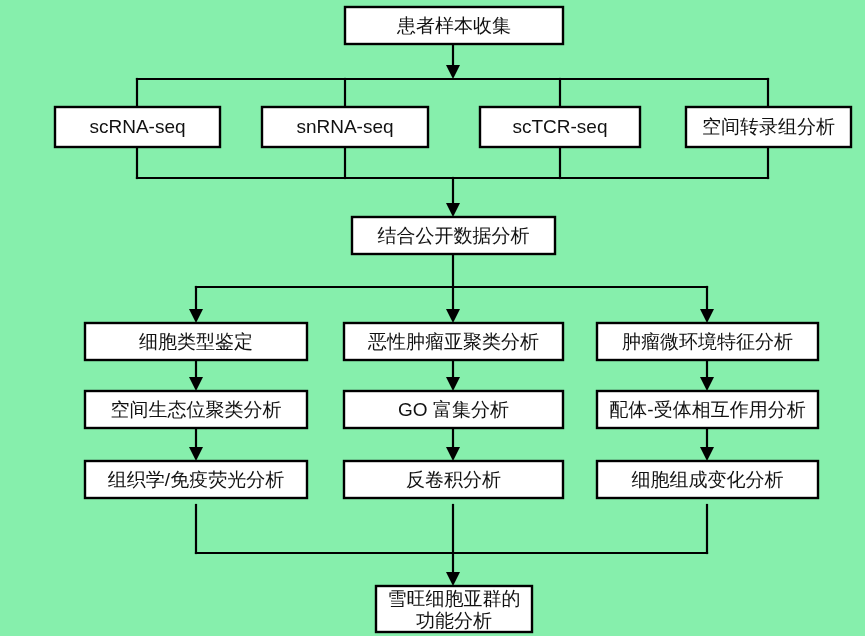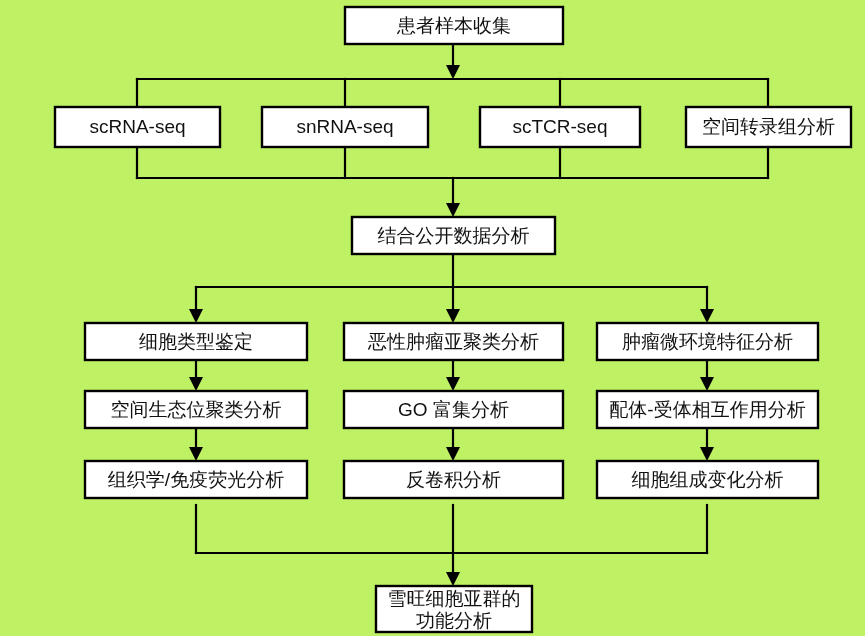--- a/index.html
+++ b/index.html
@@ -10,21 +10,21 @@
   body {
     width: 865px;
     height: 636px;
     font-family: "Liberation Sans", "DejaVu Sans", sans-serif;
     overflow: hidden;
   }
   #flow-root {
     position: relative;
     width: 865px;
     height: 636px;
-    background: #bef264;
+    background: #86efac;
   }
   svg#flow-svg {
     position: absolute;
     top: 0;
     left: 0;
     width: 865px;
     height: 636px;
     display: block;
   }
   .node-rect {

